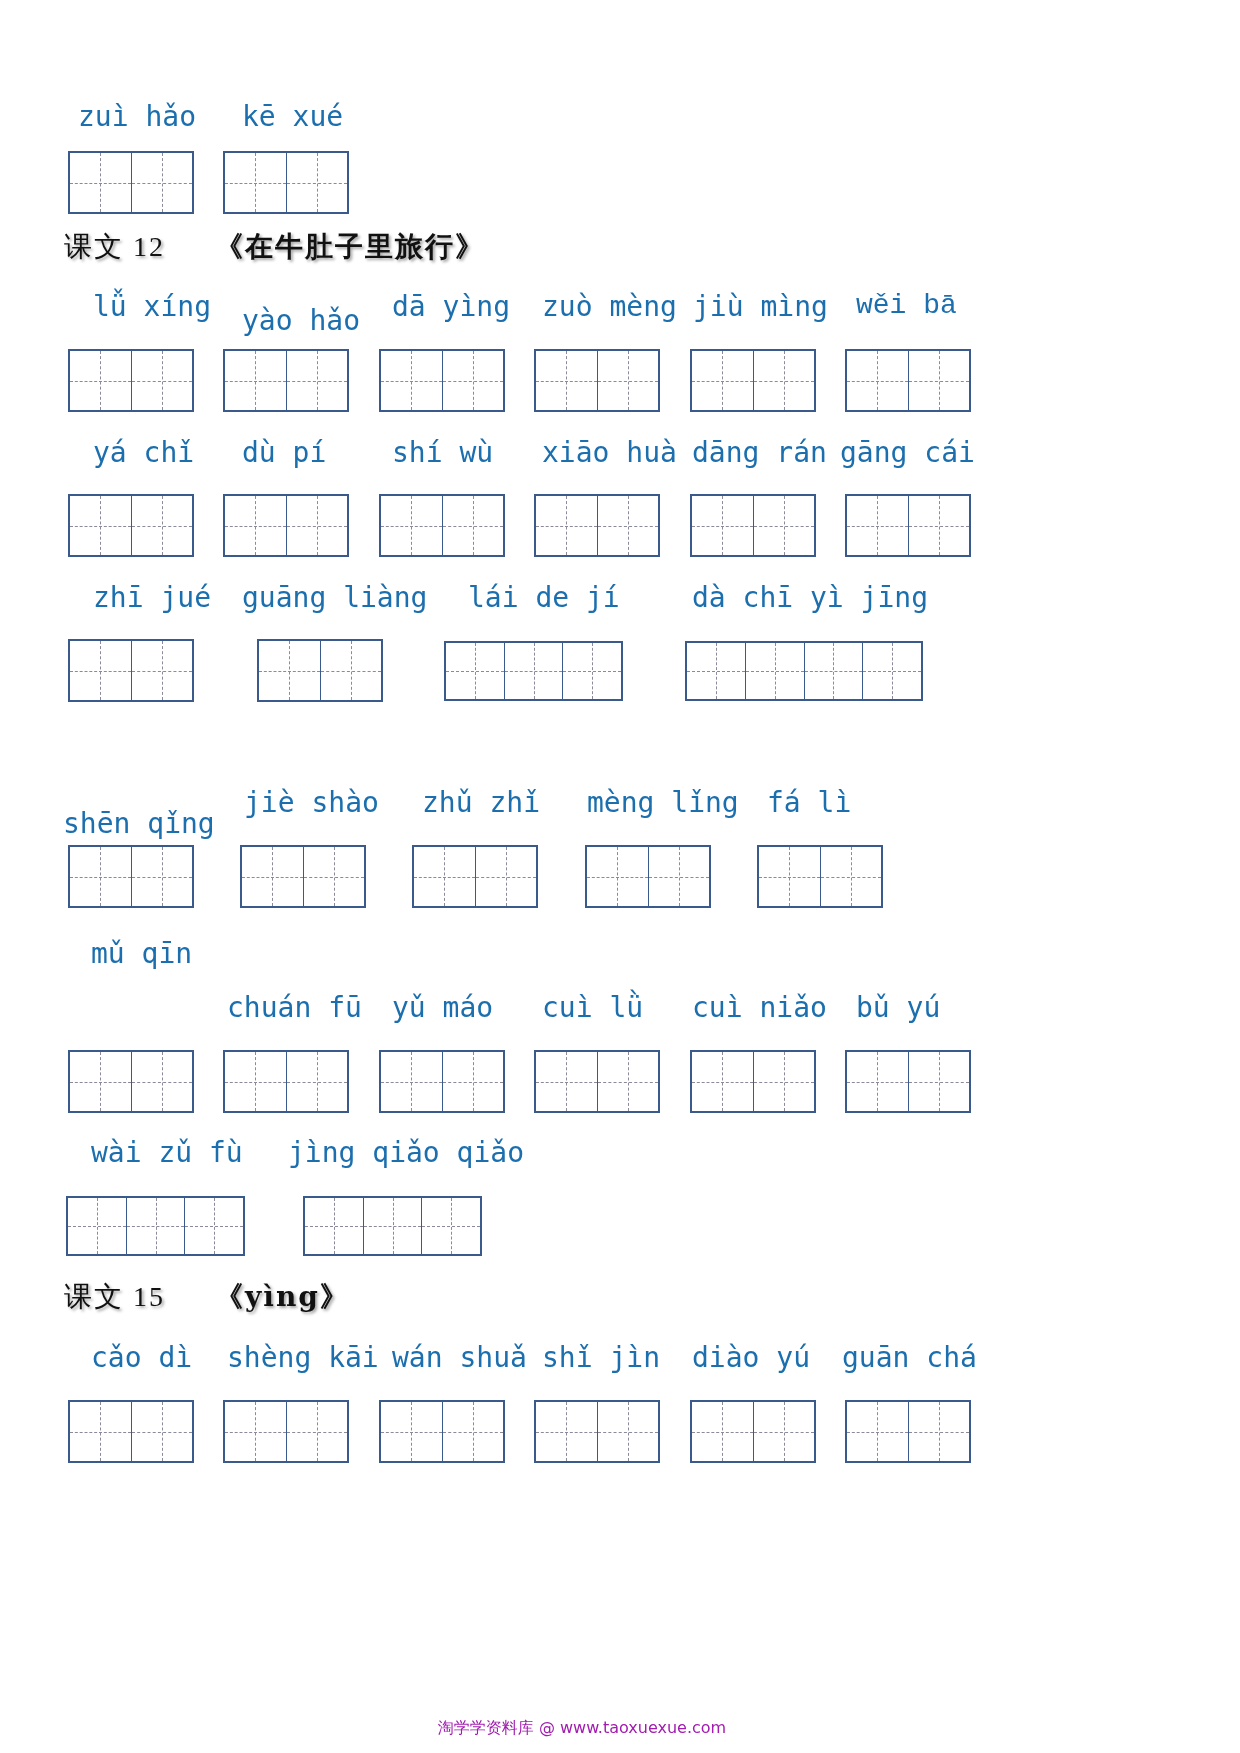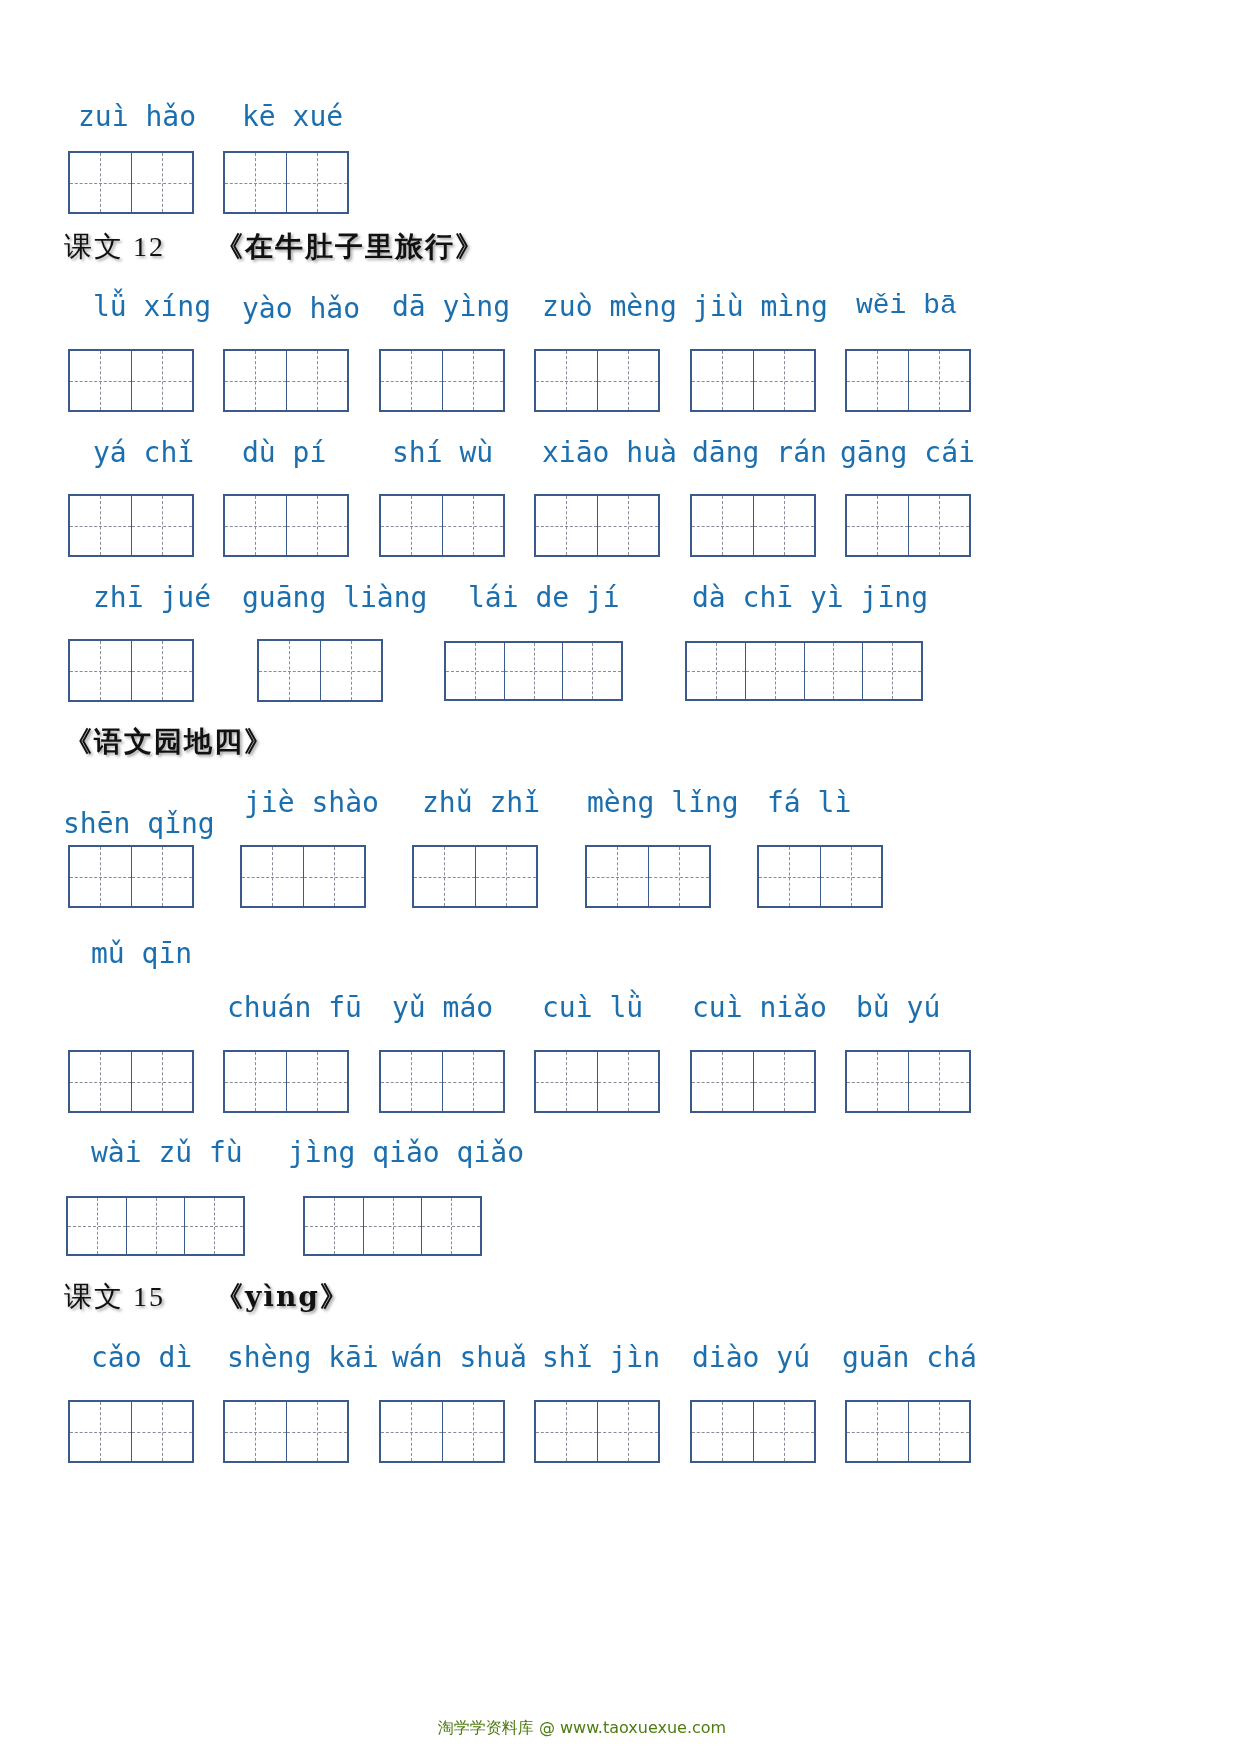--- a/index.html
+++ b/index.html
@@ -41,21 +41,21 @@
     border-left: 1px dashed #8a8a9a;
   }
   .cell::after {
     content: ""; position: absolute; top: 50%; left: 0; right: 0;
     border-top: 1px dashed #8a8a9a;
   }
   .footer {
     position: absolute; left: 0; width: 1164px; top: 1718px;
     text-align: center;
     font-family: "DejaVu Sans", "Liberation Sans", sans-serif;
-    font-size: 16px; color: #4d7c0f;
+    font-size: 16px; color: #a21caf;
   }
 </style>
 </head>
 <body>
 
 <div class="page" id="page">
     <div class="pinyin" style="left: 78px; top: 100px;">zuì hǎo</div>
     <div class="grid" style="left: 68px; top: 151px; width: 126px; height: 63px;">
       <div class="cell"></div>
       <div class="cell"></div>
@@ -64,21 +64,21 @@
     <div class="grid" style="left: 223px; top: 151px; width: 126px; height: 63px;">
       <div class="cell"></div>
       <div class="cell"></div>
     </div>
     <div class="heading" style="left: 64px; top: 228px;"><span class="num">课文 12</span><span>《在牛肚子里旅行》</span></div>
     <div class="pinyin" style="left: 93px; top: 290px;">lǚ xíng</div>
     <div class="grid" style="left: 68px; top: 349px; width: 126px; height: 63px;">
       <div class="cell"></div>
       <div class="cell"></div>
     </div>
-    <div class="pinyin" style="left: 242px; top: 292px;">yào hǎo</div>
+    <div class="pinyin" style="left: 242px; top: 304px;">yào hǎo</div>
     <div class="grid" style="left: 223px; top: 349px; width: 126px; height: 63px;">
       <div class="cell"></div>
       <div class="cell"></div>
     </div>
     <div class="pinyin" style="left: 392px; top: 290px;">dā yìng</div>
     <div class="grid" style="left: 379px; top: 349px; width: 126px; height: 63px;">
       <div class="cell"></div>
       <div class="cell"></div>
     </div>
     <div class="pinyin" style="left: 542px; top: 290px;">zuò mèng</div>
@@ -142,21 +142,20 @@
       <div class="cell"></div>
       <div class="cell"></div>
     </div>
     <div class="pinyin" style="left: 692px; top: 581px;">dà chī yì jīng</div>
     <div class="grid" style="left: 685px; top: 641px; width: 238px; height: 60px;">
       <div class="cell"></div>
       <div class="cell"></div>
       <div class="cell"></div>
       <div class="cell"></div>
     </div>
-    <div class="heading" style="left: 64px; top: 723px;"><span>《语文园地四》</span></div>
     <div class="pinyin" style="left: 63px; top: 807px;">shēn qǐng</div>
     <div class="grid" style="left: 68px; top: 845px; width: 126px; height: 63px;">
       <div class="cell"></div>
       <div class="cell"></div>
     </div>
     <div class="pinyin" style="left: 244px; top: 786px;">jiè shào</div>
     <div class="grid" style="left: 240px; top: 845px; width: 126px; height: 63px;">
       <div class="cell"></div>
       <div class="cell"></div>
     </div>

